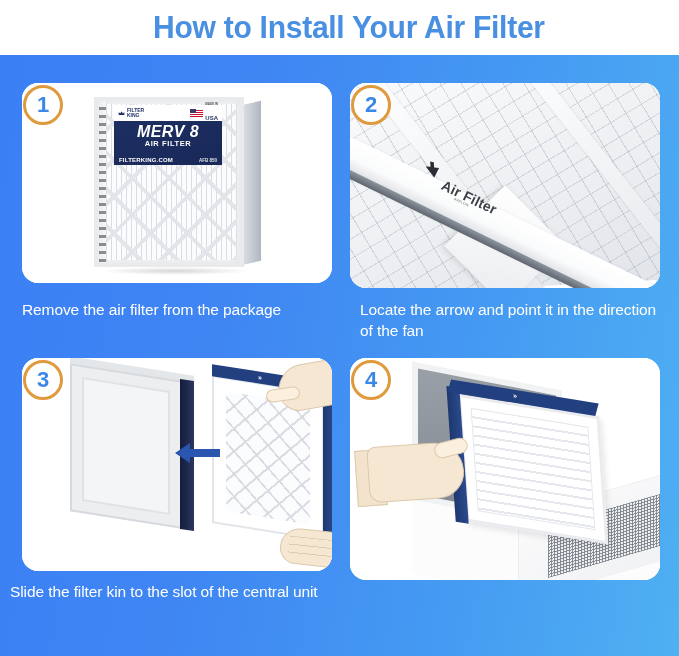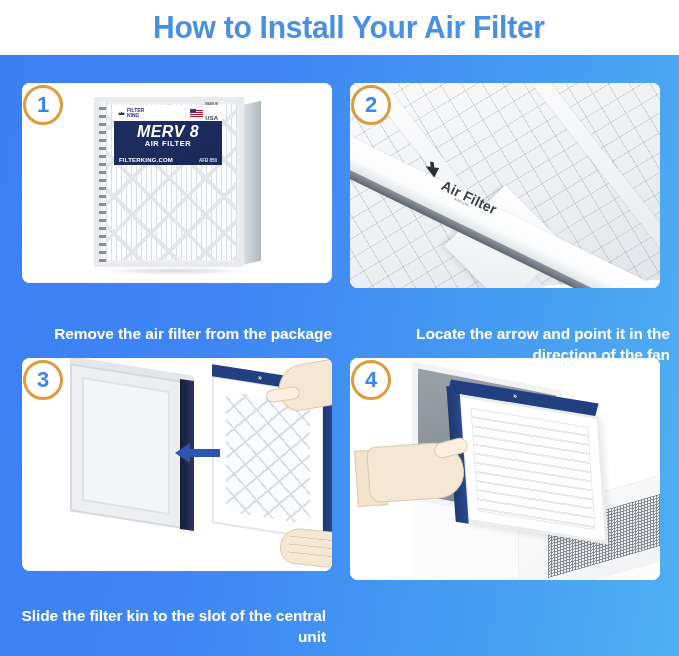--- a/index.html
+++ b/index.html
@@ -26,21 +26,21 @@
   
   #stage {
     position: absolute; left: 0; top: 55px; width: 679px; height: 601px;
     background: linear-gradient(100deg, #3b7ff5 0%, #3f86f3 35%, #459bf2 70%, #4fb0f2 100%);
   }
 
   
   .card {
     position: absolute;
     background: #ffffff;
-    border-radius: 8px;
+    border-radius: 16px;
     overflow: hidden;
   }
   #card-1 { left: 22px;  top: 28px;  width: 310px; height: 200px; }
   #card-2 { left: 350px; top: 28px;  width: 310px; height: 205px; }
   #card-3 { left: 22px;  top: 303px; width: 310px; height: 213px; }
   #card-4 { left: 350px; top: 303px; width: 310px; height: 222px; }
 
   .photo { position: absolute; inset: 0; }
 
   
@@ -54,28 +54,27 @@
     z-index: 9;
   }
   #badge-1 { left: 23px;  top: 30px;  }
   #badge-2 { left: 351px; top: 30px;  }
   #badge-3 { left: 23px;  top: 305px; }
   #badge-4 { left: 351px; top: 305px; }
 
   
   .caption {
     position: absolute;
-    color: #ffffff; font-size: 15.5px; font-weight: bold;
-    text-align: right; line-height: 1.33;
+    color: #ffffff; font-size: 15.5px; font-weight: normal;
+    text-align: left; line-height: 1.33;
     letter-spacing: -0.1px;
-    margin-top: 24px;
   }
   #caption-1 { left: 22px;  top: 245px; width: 310px; }
   #caption-2 { left: 360px; top: 245px; width: 310px; }
-  #caption-3 { left: 16px;  top: 527px; width: 310px; }
+  #caption-3 { left: 10px;  top: 527px; width: 310px; }
   #caption-4 { left: 350px; top: 534px; width: 310px; }
 
   
   .p1-wrap { position: absolute; left: 0; top: 0; width: 310px; height: 200px;
              background:#fff; }
   .p1-filter {
     position: absolute; left: 72px; top: 14px; width: 166px; height: 170px;
   }
   .p1-side {
     position: absolute; right: -1px; top: 6px; width: 20px; height: 160px;

